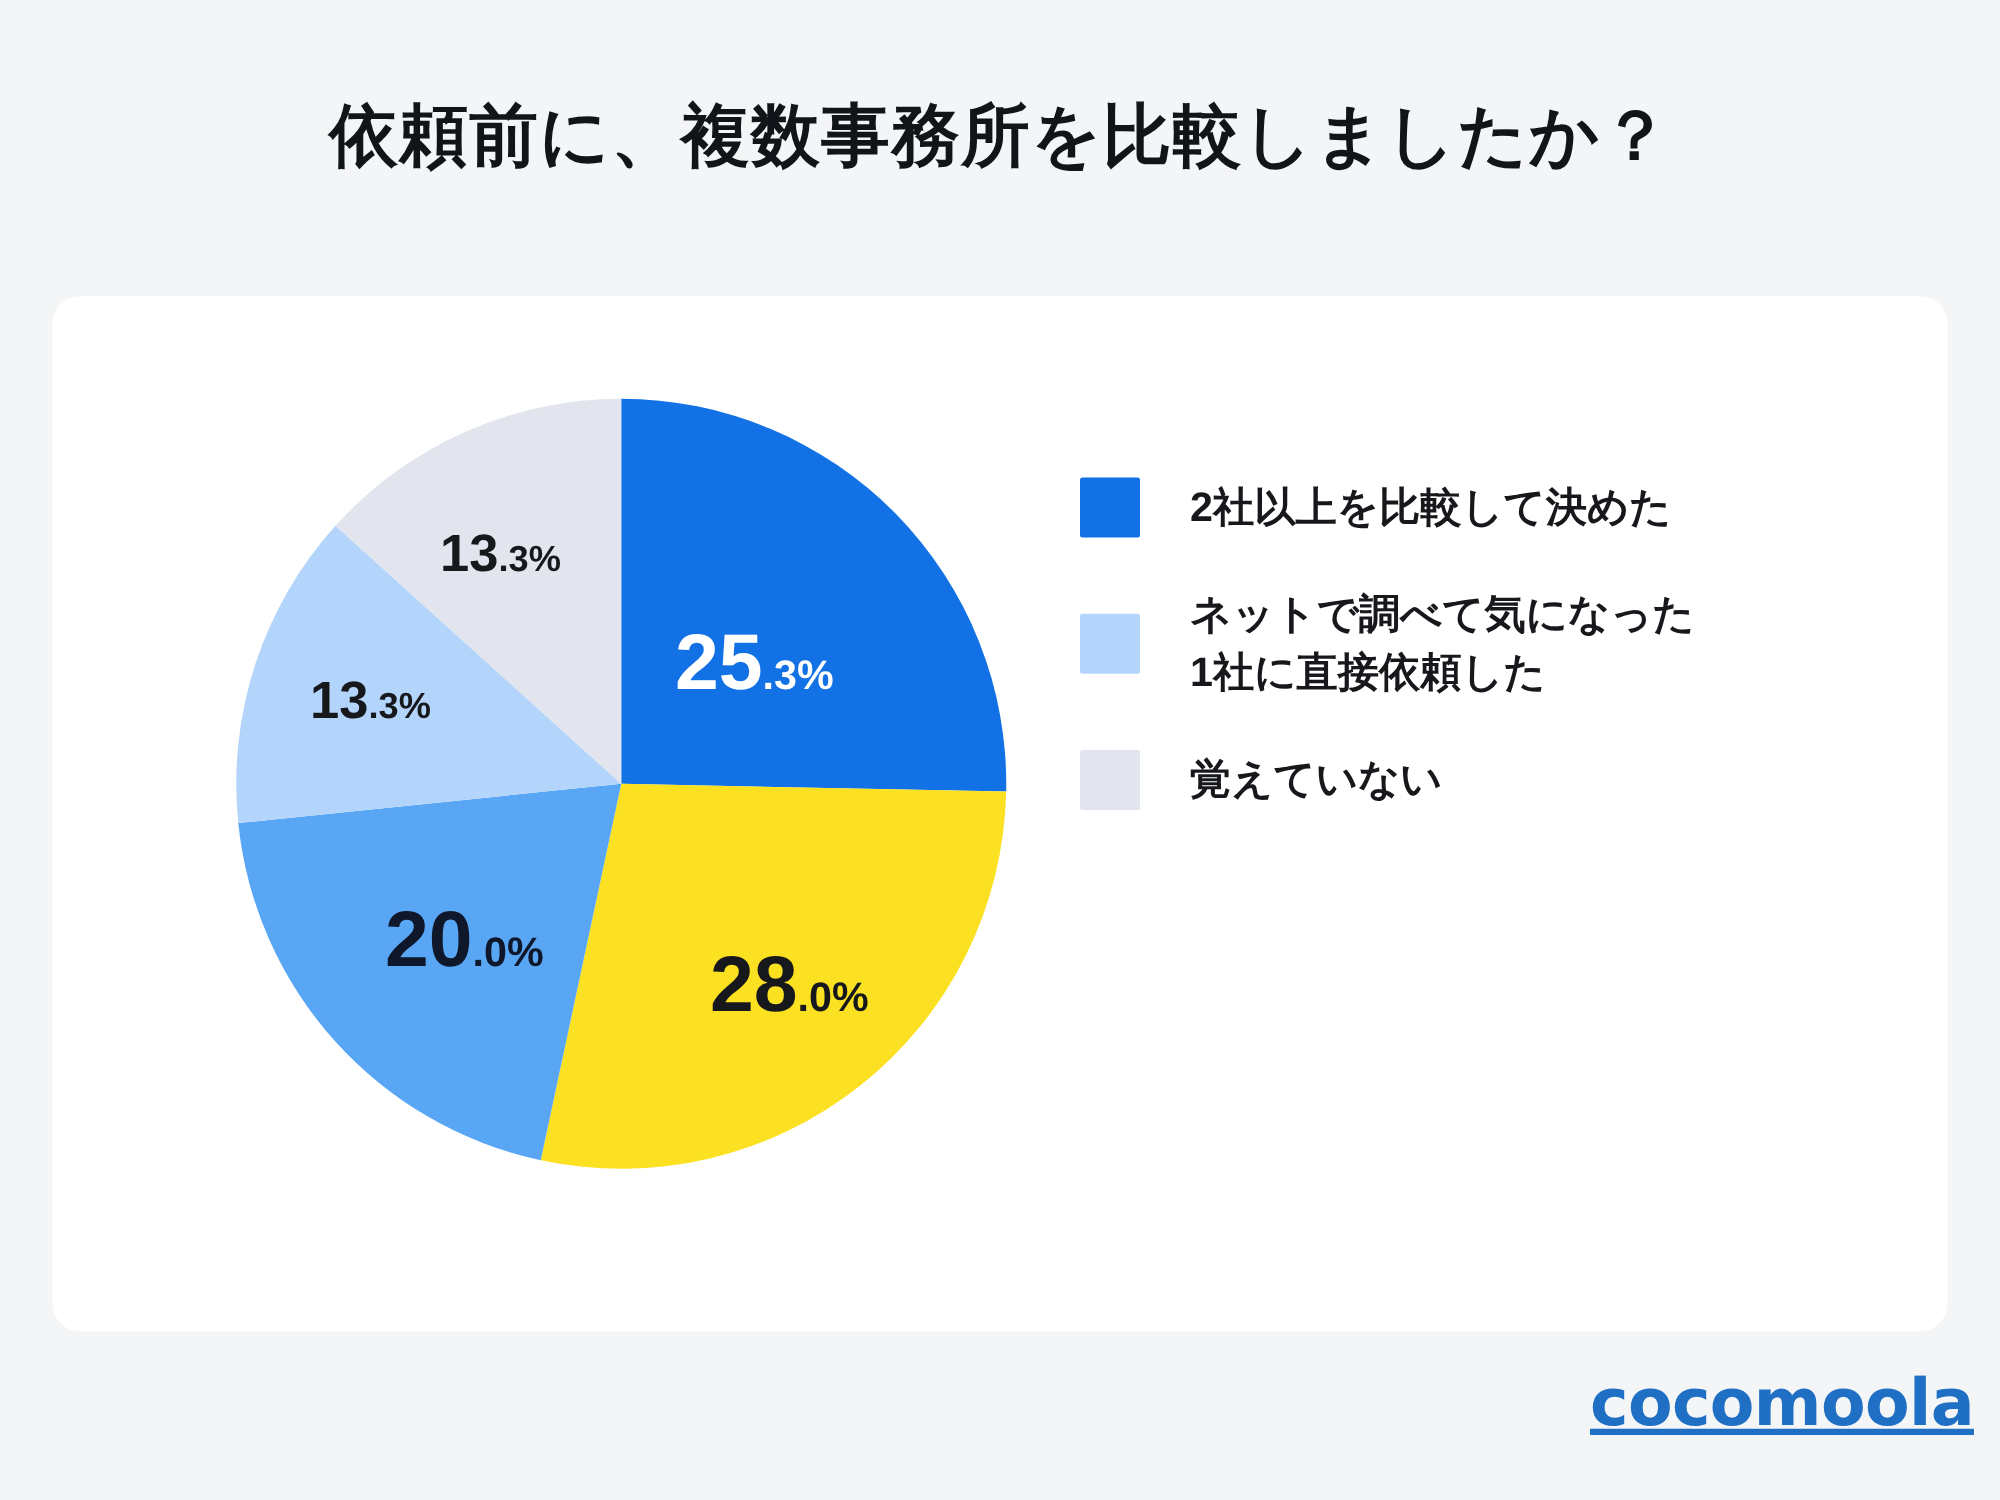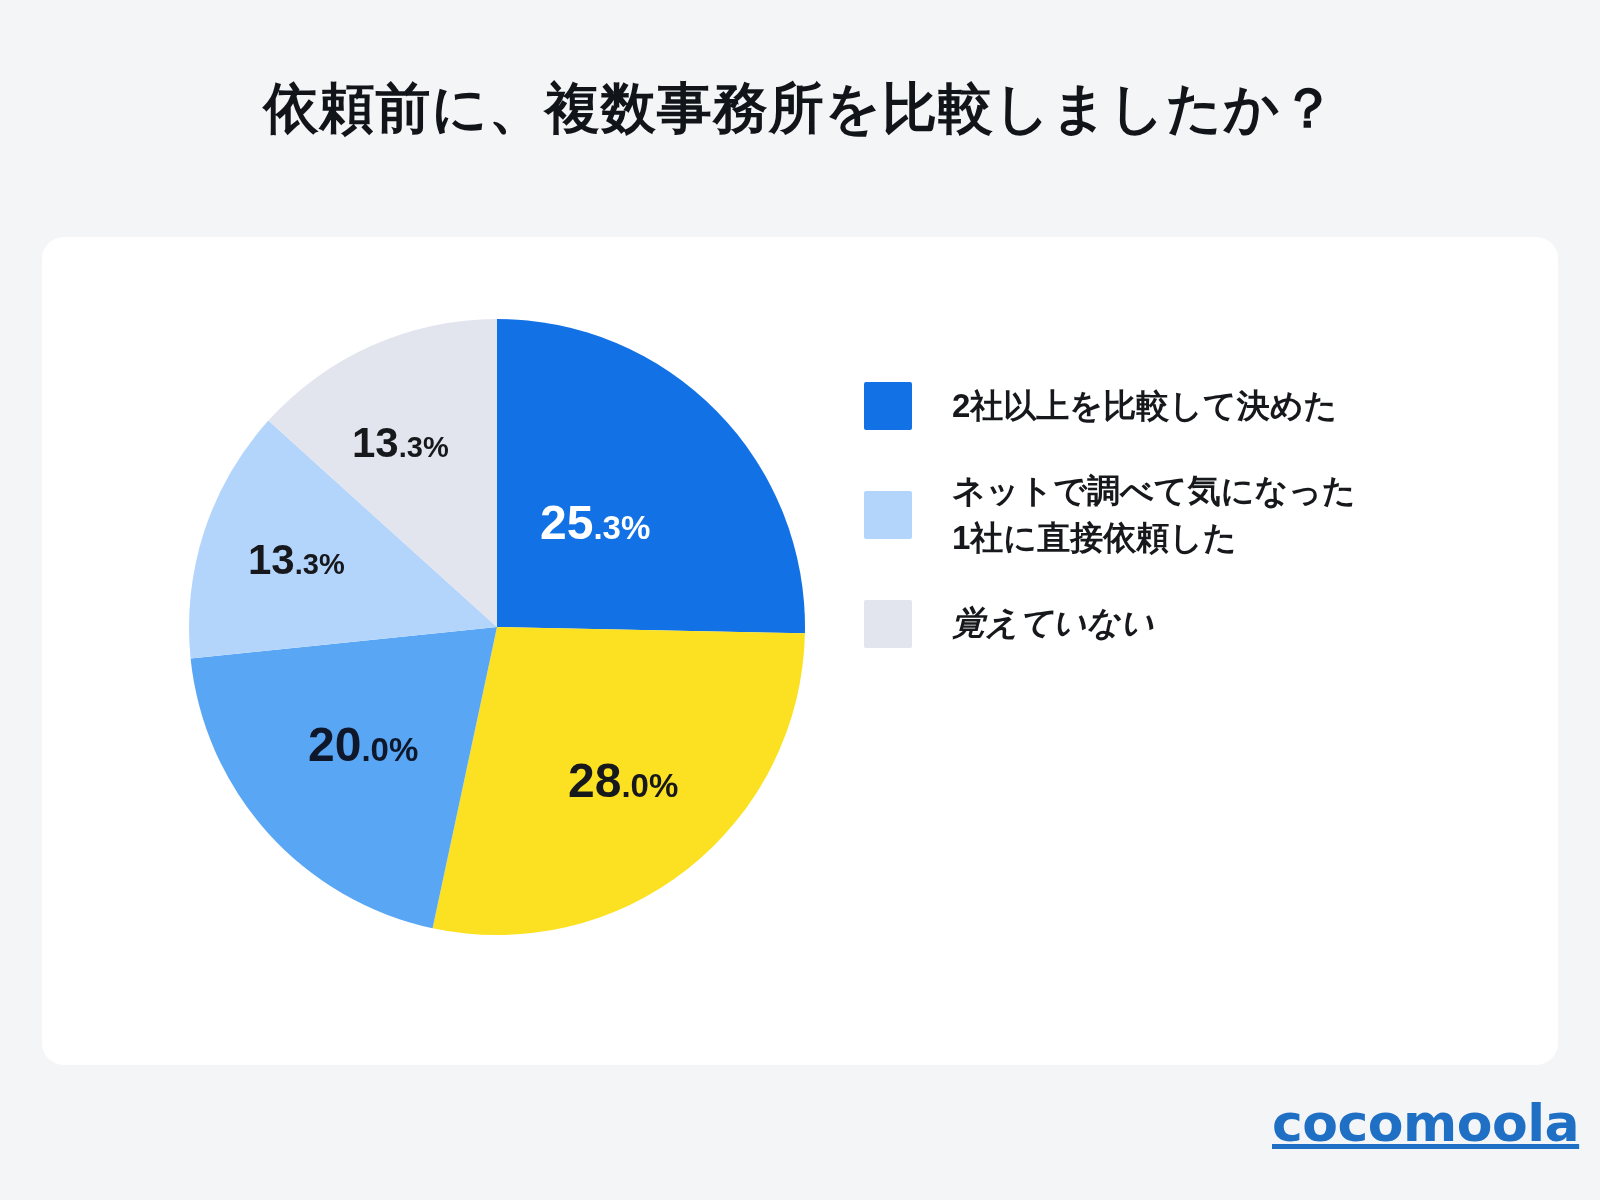--- a/index.html
+++ b/index.html
@@ -67,21 +67,21 @@
     height: 620px;
   }
   .slice-label {
     position: absolute;
     white-space: nowrap;
     font-weight: 700;
     line-height: 1;
     font-family: "Liberation Sans", "DejaVu Sans", sans-serif;
   }
   .slice-label .big {
-    font-size: 48px;
+    font-size: 63px;
     font-weight: 700;
   }
   .slice-label .small {
     font-size: 33px;
     font-weight: 700;
   }
   .slice-label.sm .big { font-size: 42px; text-align: center; }
   .slice-label.sm .small { font-size: 29px; }
 
   .lbl-0 { left: 353px; top: 182px; color: #ffffff; }
@@ -96,21 +96,21 @@
     left: 810px;
     top: 145px;
     width: 660px;
   }
   .legend-item {
     display: flex;
     align-items: center;
     margin-bottom: 38px;
     padding-left: 12px;
   }
-  .legend-item:last-child { margin-bottom: 0; font-style: italic; }
+  .legend-item:last-child { margin-bottom: 0; }
   .legend-swatch {
     width: 48px;
     height: 48px;
     flex: 0 0 48px;
     border-radius: 2px;
   }
   .legend-label {
     margin-left: 40px;
     font-size: 33px;
     font-weight: 700;

